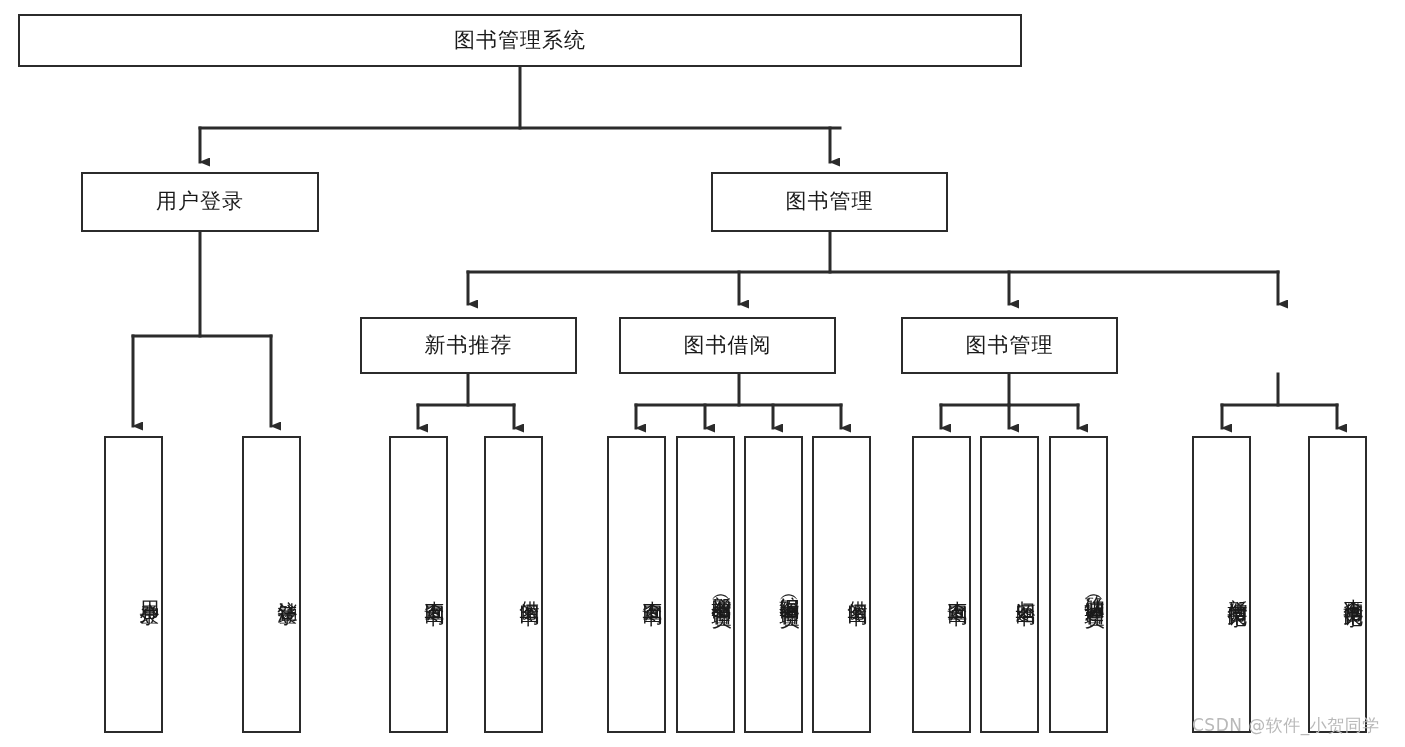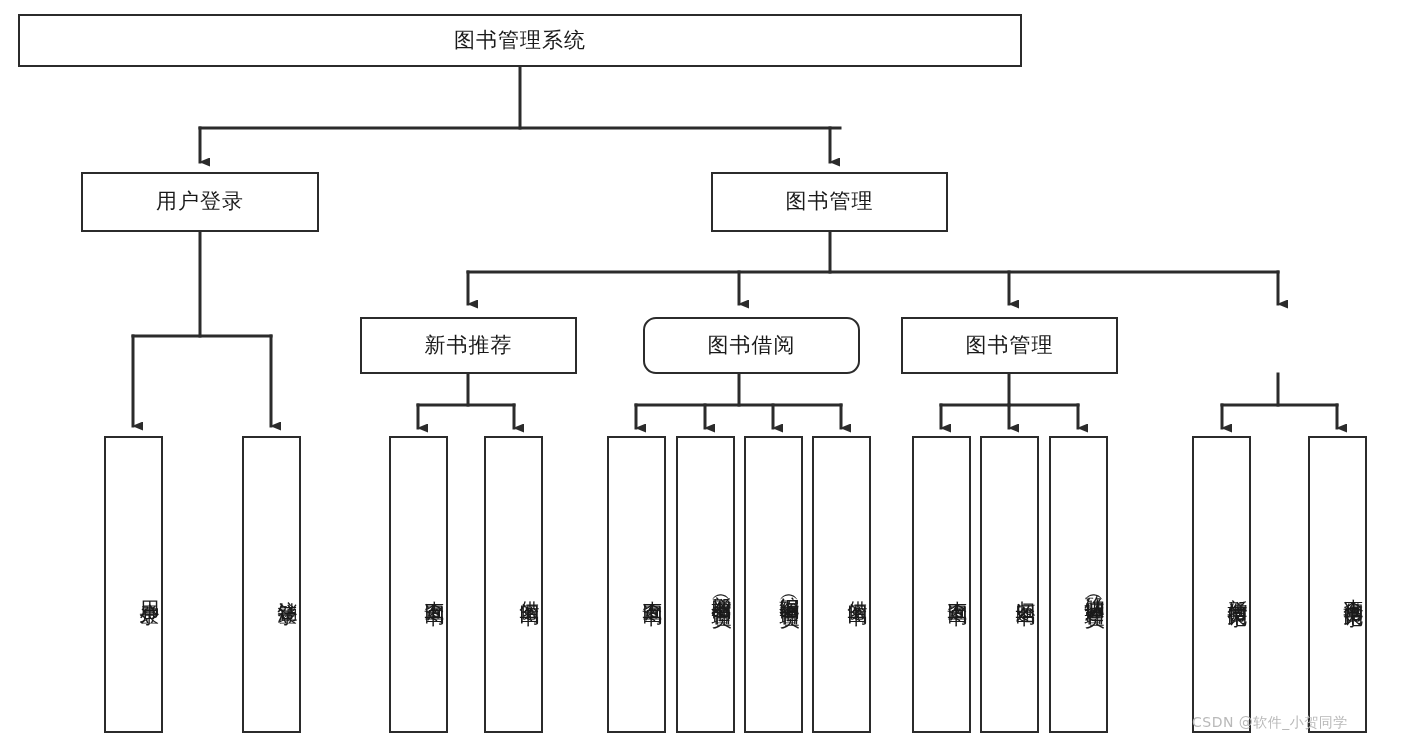--- a/index.html
+++ b/index.html
@@ -60,21 +60,21 @@
     display: block;
     max-height: 100%;
   }
   .node-root {
     font-size: 22px;
   }
   #watermark {
     position: absolute;
     left: 1192px;
     top: 714px;
-    font-size: 14px;
+    font-size: 17px;
     color: #b9b9b9;
     letter-spacing: 0.5px;
     white-space: nowrap;
     user-select: none;
   }
 </style>
 </head>
 <body>
 
 <div id="diagram-canvas">
@@ -136,21 +136,21 @@
   <div class="node horizontal" style="left:81px; top:172px; width:238px; height:60px;">
     <span>用户登录</span>
   </div>
   <div class="node horizontal" style="left:711px; top:172px; width:237px; height:60px;">
     <span>图书管理</span>
   </div>
 
   <div class="node horizontal" style="left:360px; top:317px; width:217px; height:57px;">
     <span>新书推荐</span>
   </div>
-  <div class="node horizontal" style="left:643px; top:317px; width:217px; height:57px;border-radius:13px;">
+  <div class="node horizontal" style="left:619px; top:317px; width:217px; height:57px;">
     <span>图书借阅</span>
   </div>
   <div class="node horizontal" style="left:901px; top:317px; width:217px; height:57px;">
     <span>图书管理</span>
   </div>
 
   <div class="node vertical" style="left:104px; top:436px; width:59px; height:297px;">
     <span class="vtext">用户登录</span>
   </div>
   <div class="node vertical" style="left:242px; top:436px; width:59px; height:297px;">

